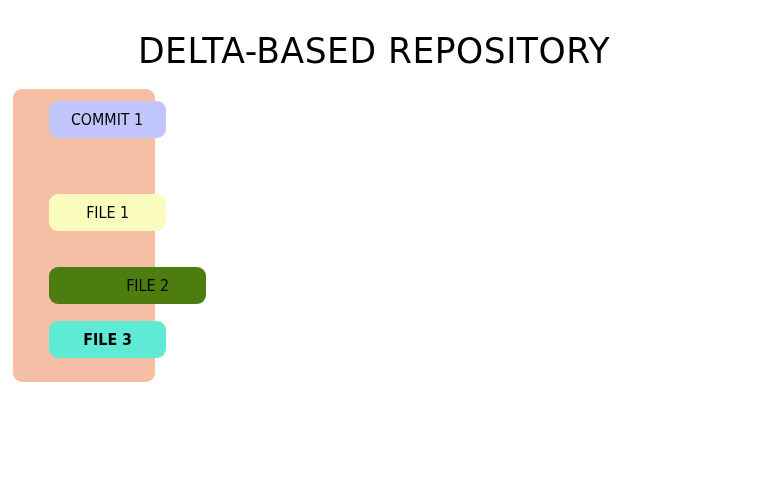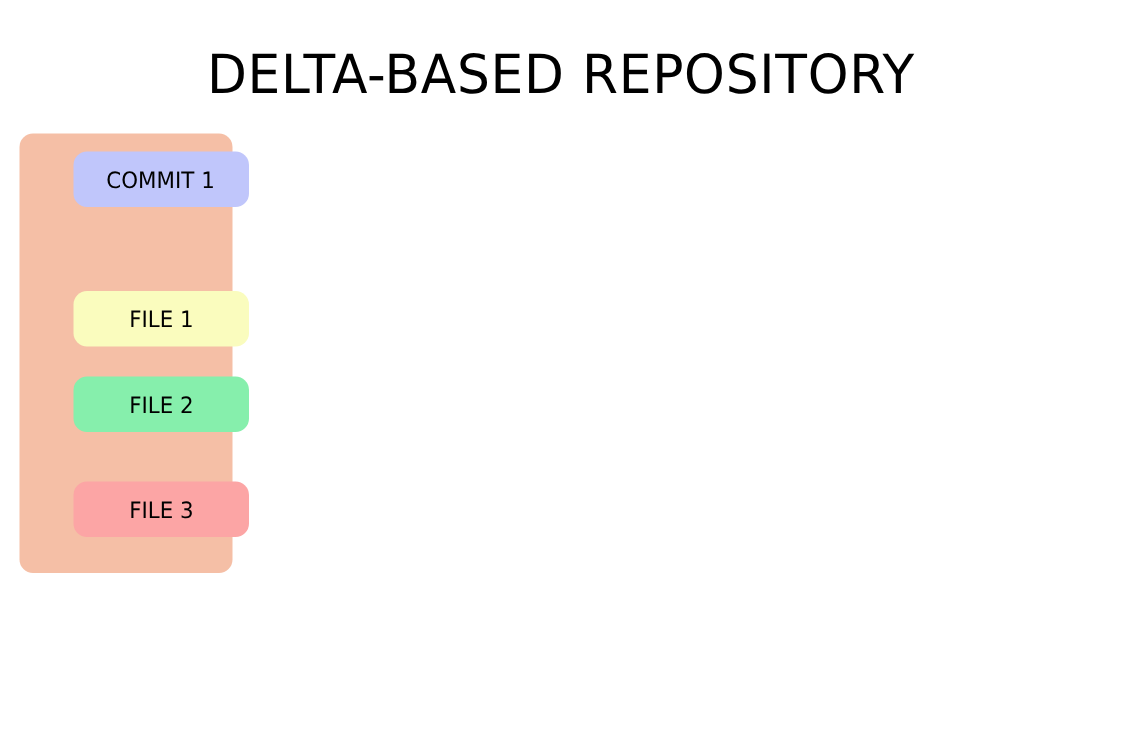--- a/index.html
+++ b/index.html
@@ -64,19 +64,19 @@
 <div class="panel" style="background: rgb(245, 191, 166);"></div>
 
 <div class="box" style="top: 101px; background: rgb(192, 198, 251);">
   <span>COMMIT 1</span>
 </div>
 
 <div class="box" style="top: 194px; background: rgb(250, 252, 190);">
   <span>FILE 1</span>
 </div>
 
-<div class="box" style="top: 251px; background: #86efac;">
+<div class="box" style="top: 267px; background: #4d7c0f; padding-left: 40px;">
   <span>FILE 2</span>
 </div>
 
-<div class="box" style="top: 321px; background: #fca5a5;">
+<div class="box" style="top: 321px; background: #5eead4; font-weight: bold;">
   <span>FILE 3</span>
 </div>
 
 </body></html>

